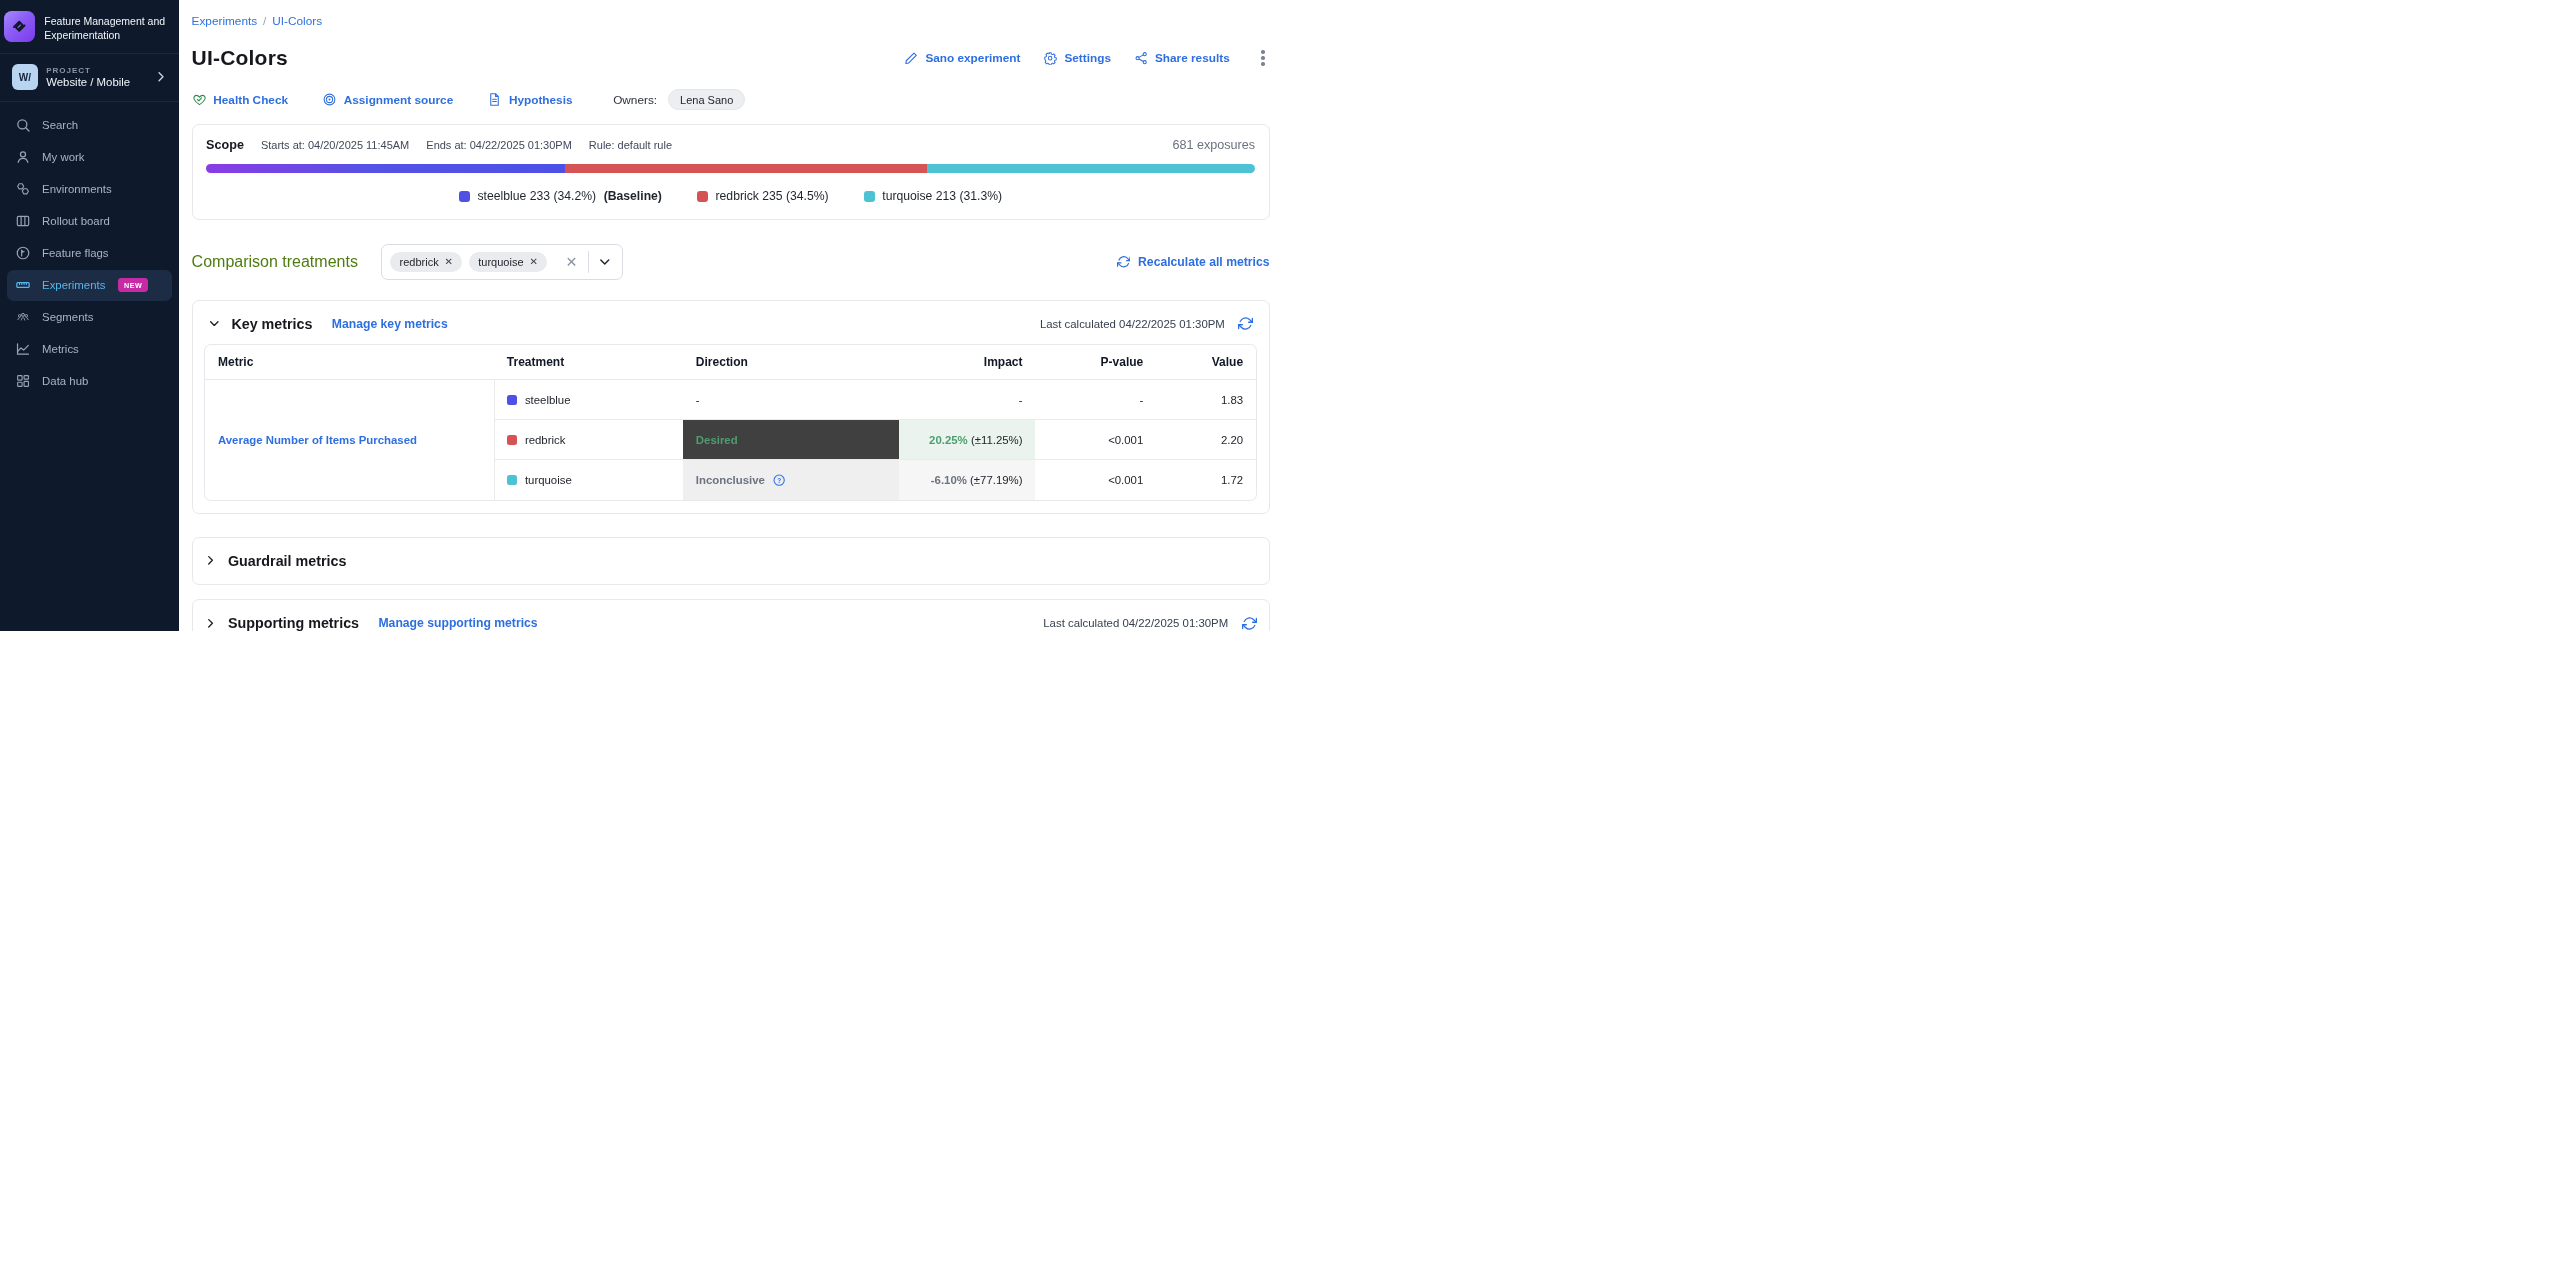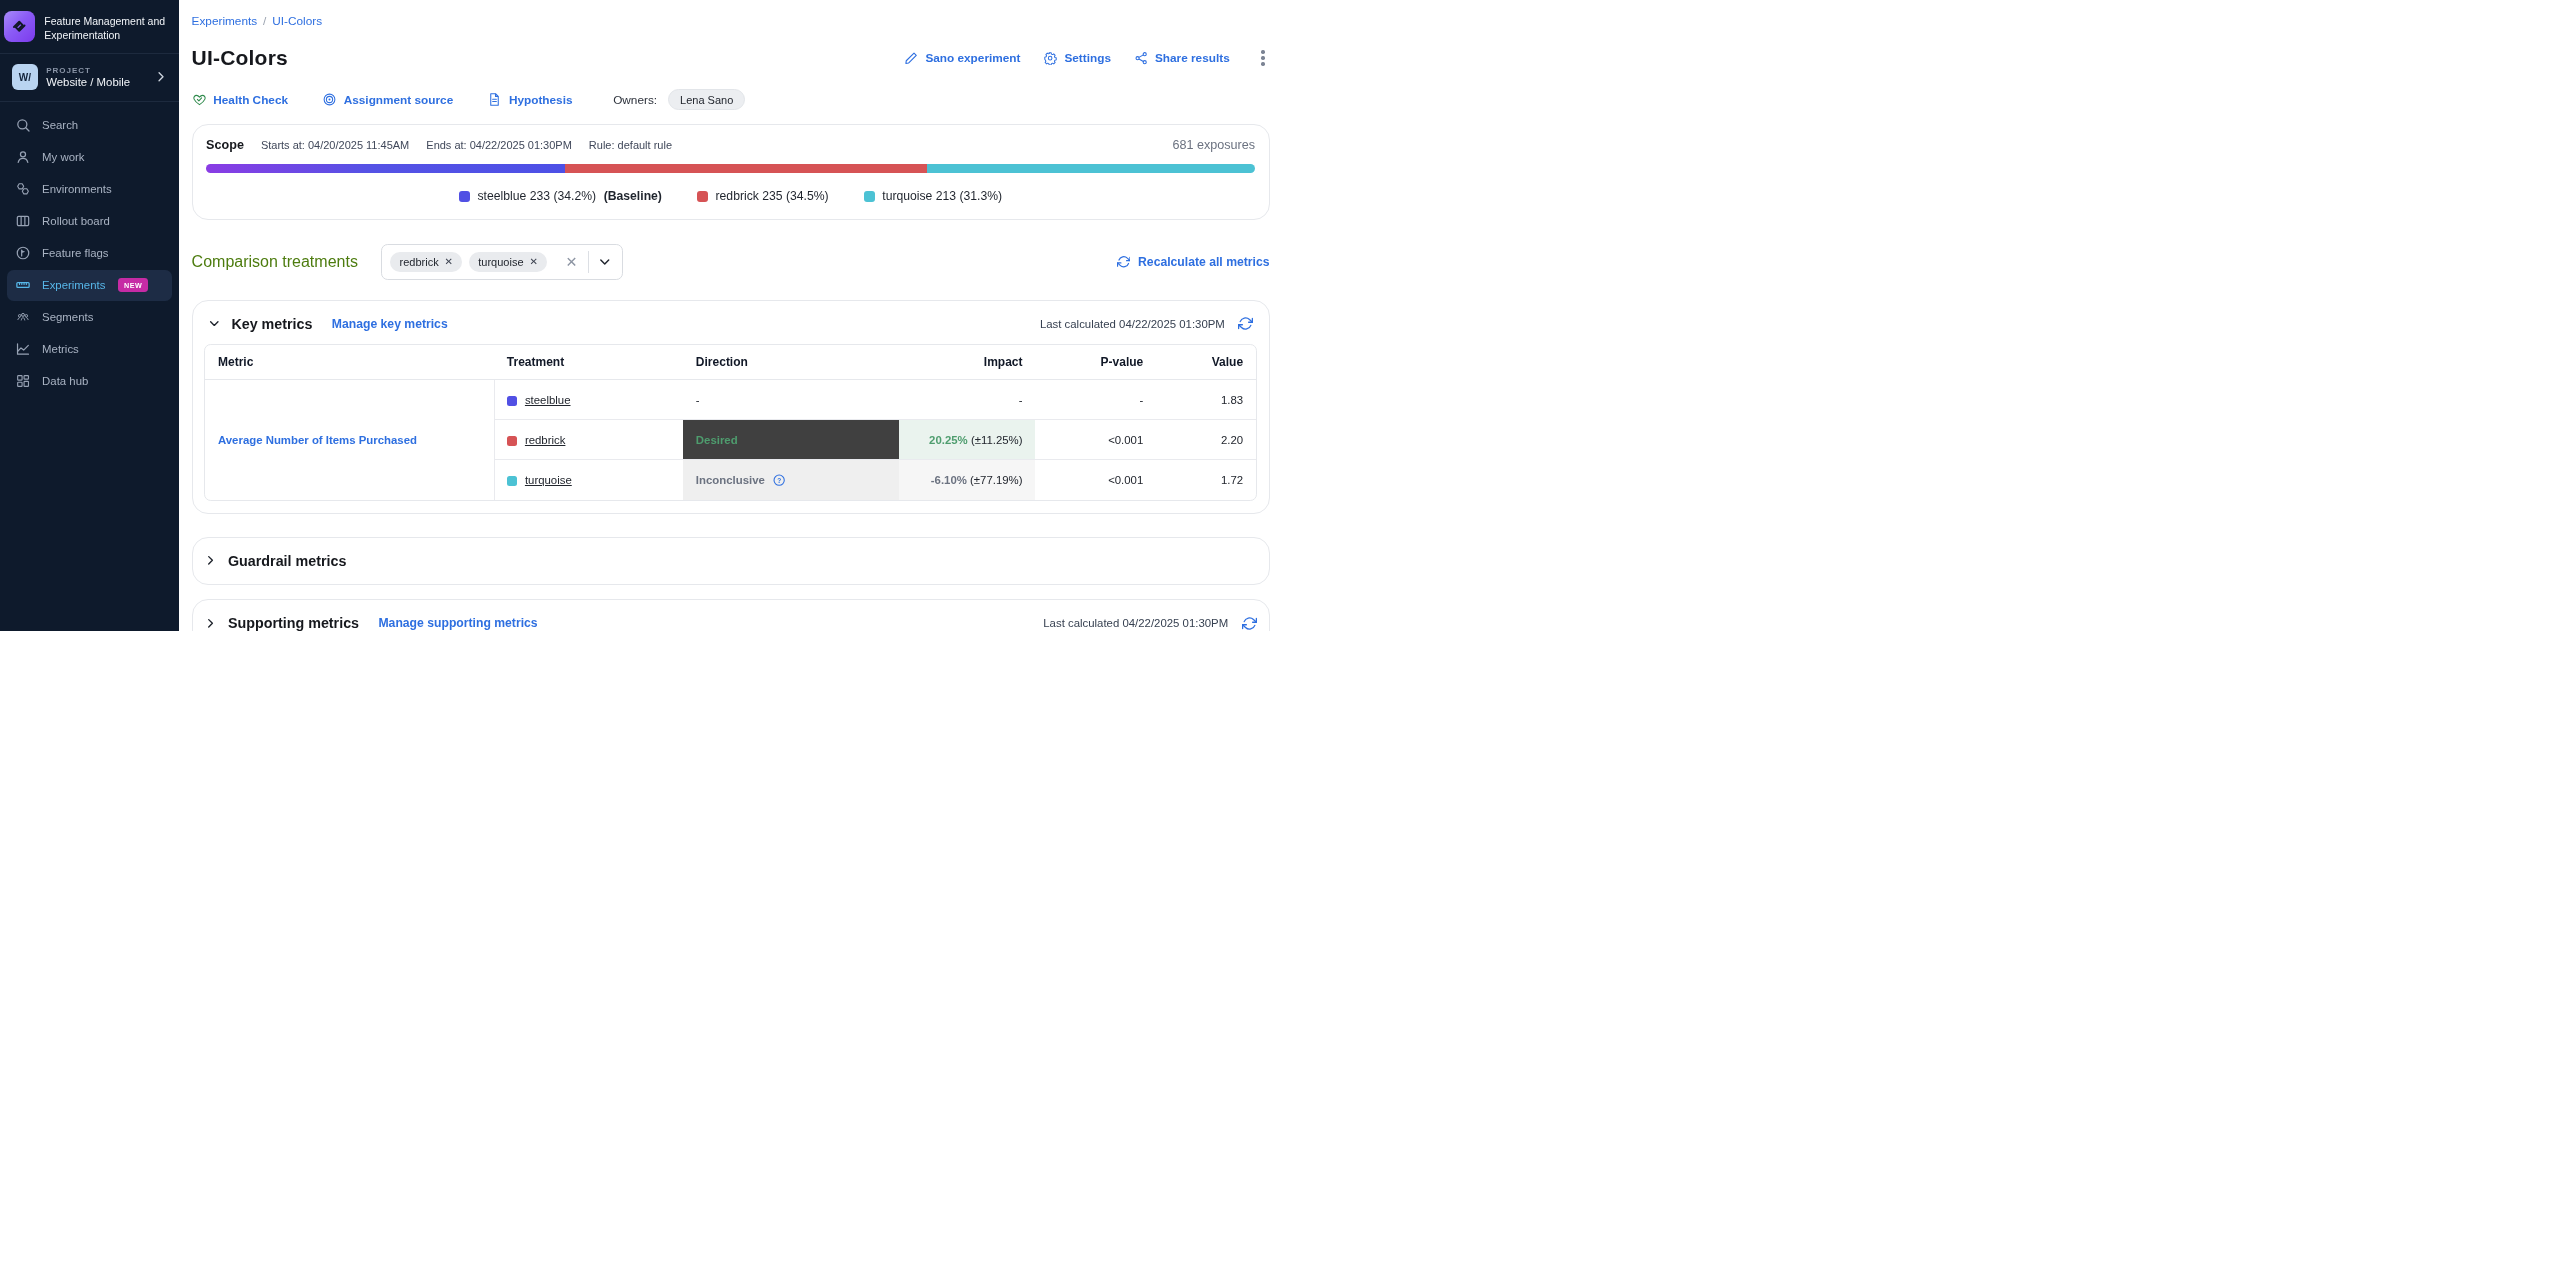--- a/index.html
+++ b/index.html
@@ -38,21 +38,21 @@
   .kebab { display:flex; flex-direction:column; gap:2.5px; padding:3.4px 5px; cursor:pointer; margin-left:3.4px; }
   .kebab i { width:3.4px; height:3.4px; border-radius:50%; background:#7c8494; }
 
   .meta-row { margin-top:19.4px; display:flex; align-items:center; gap:34px; }
   .meta-link { display:flex; align-items:center; gap:6.7px; color:#2e6fe0; font-size:11.8px; font-weight:600; cursor:pointer; }
   .owners { display:flex; align-items:center; gap:11px; margin-left:6.7px; }
   .owners-label { color:#2c313b; font-size:11.8px; }
   .owner-chip { background:#eceef1; border:0.8px solid #e2e5e9; border-radius:11.8px; padding:3.4px 11px; font-size:11px; color:#23272f; }
 
   
-  .card { border:0.8px solid #e6e8ec; border-radius:16px; }
+  .card { border:0.8px solid #e6e8ec; border-radius:7px; }
   .scope-card { margin-top:14.3px; padding:12.6px 13.5px 16px; }
   .scope-head { display:flex; align-items:baseline; gap:17px; }
   .scope-title { font-size:12.6px; font-weight:700; color:#16181d; }
   .scope-detail { font-size:11px; color:#40485a; }
   .scope-exposures { margin-left:auto; font-size:12.6px; color:#6b7280; }
   .scope-bar { margin-top:11.8px; height:9.3px; border-radius:5px; overflow:hidden; display:flex; }
   .scope-bar .seg { height:100%; }
   .seg-baseline { background:linear-gradient(90deg,#8a3ce4 0%,#5552e5 45%,#4d50e6 100%); }
   .legend { margin-top:16px; display:flex; justify-content:center; gap:35px; }
   .legend-item { display:flex; align-items:center; gap:7.6px; font-size:12.2px; color:#1f242d; }
@@ -82,21 +82,21 @@
   .table-card { margin-top:11px; border:0.8px solid #e6e8ec; border-radius:6.7px; overflow:hidden; }
   table { width:100%; border-collapse:collapse; table-layout:fixed; }
   th { font-size:12px; font-weight:700; color:#111827; text-align:left; padding:10px 12.6px; border-bottom:0.8px solid #e6e8ec; }
   th.num { text-align:right; }
   td { font-size:11.4px; color:#22262e; padding:0 12.6px; height:40px; }
   td.rowline { border-top:0.8px solid #e9eaee; }
   tr:first-child td.rowline { border-top:none; }
   .metric-cell { border-right:0.8px solid #e9eaee; vertical-align:middle; }
   .metric-link { color:#2e6fe0; font-size:11.4px; font-weight:600; cursor:pointer; }
   .treat-cell { }
-  .treat-wrap { display:flex; align-items:flex-end; gap:7.6px;text-decoration:underline; }
+  .treat-wrap { display:flex; align-items:center; gap:7.6px; }
   .treat-swatch { width:10px; height:10px; border-radius:2.5px; }
   td.num { text-align:right; }
   .dir-desired { background:#404040; color:#4e9d6e; font-weight:700; font-size:11.4px; }
   .dir-inconclusive { background:#efefef; color:#6b7280; font-weight:600; font-size:11.4px; }
   .imp-desired { background:#eaf3ee; }
   .imp-inconclusive { background:#f6f6f6; }
   .imp-green { color:#4e9d6e; font-weight:700; }
   .imp-gray { color:#6b7280; font-weight:600; }
   .dir-flex { display:flex; align-items:center; gap:7.6px; }
 

